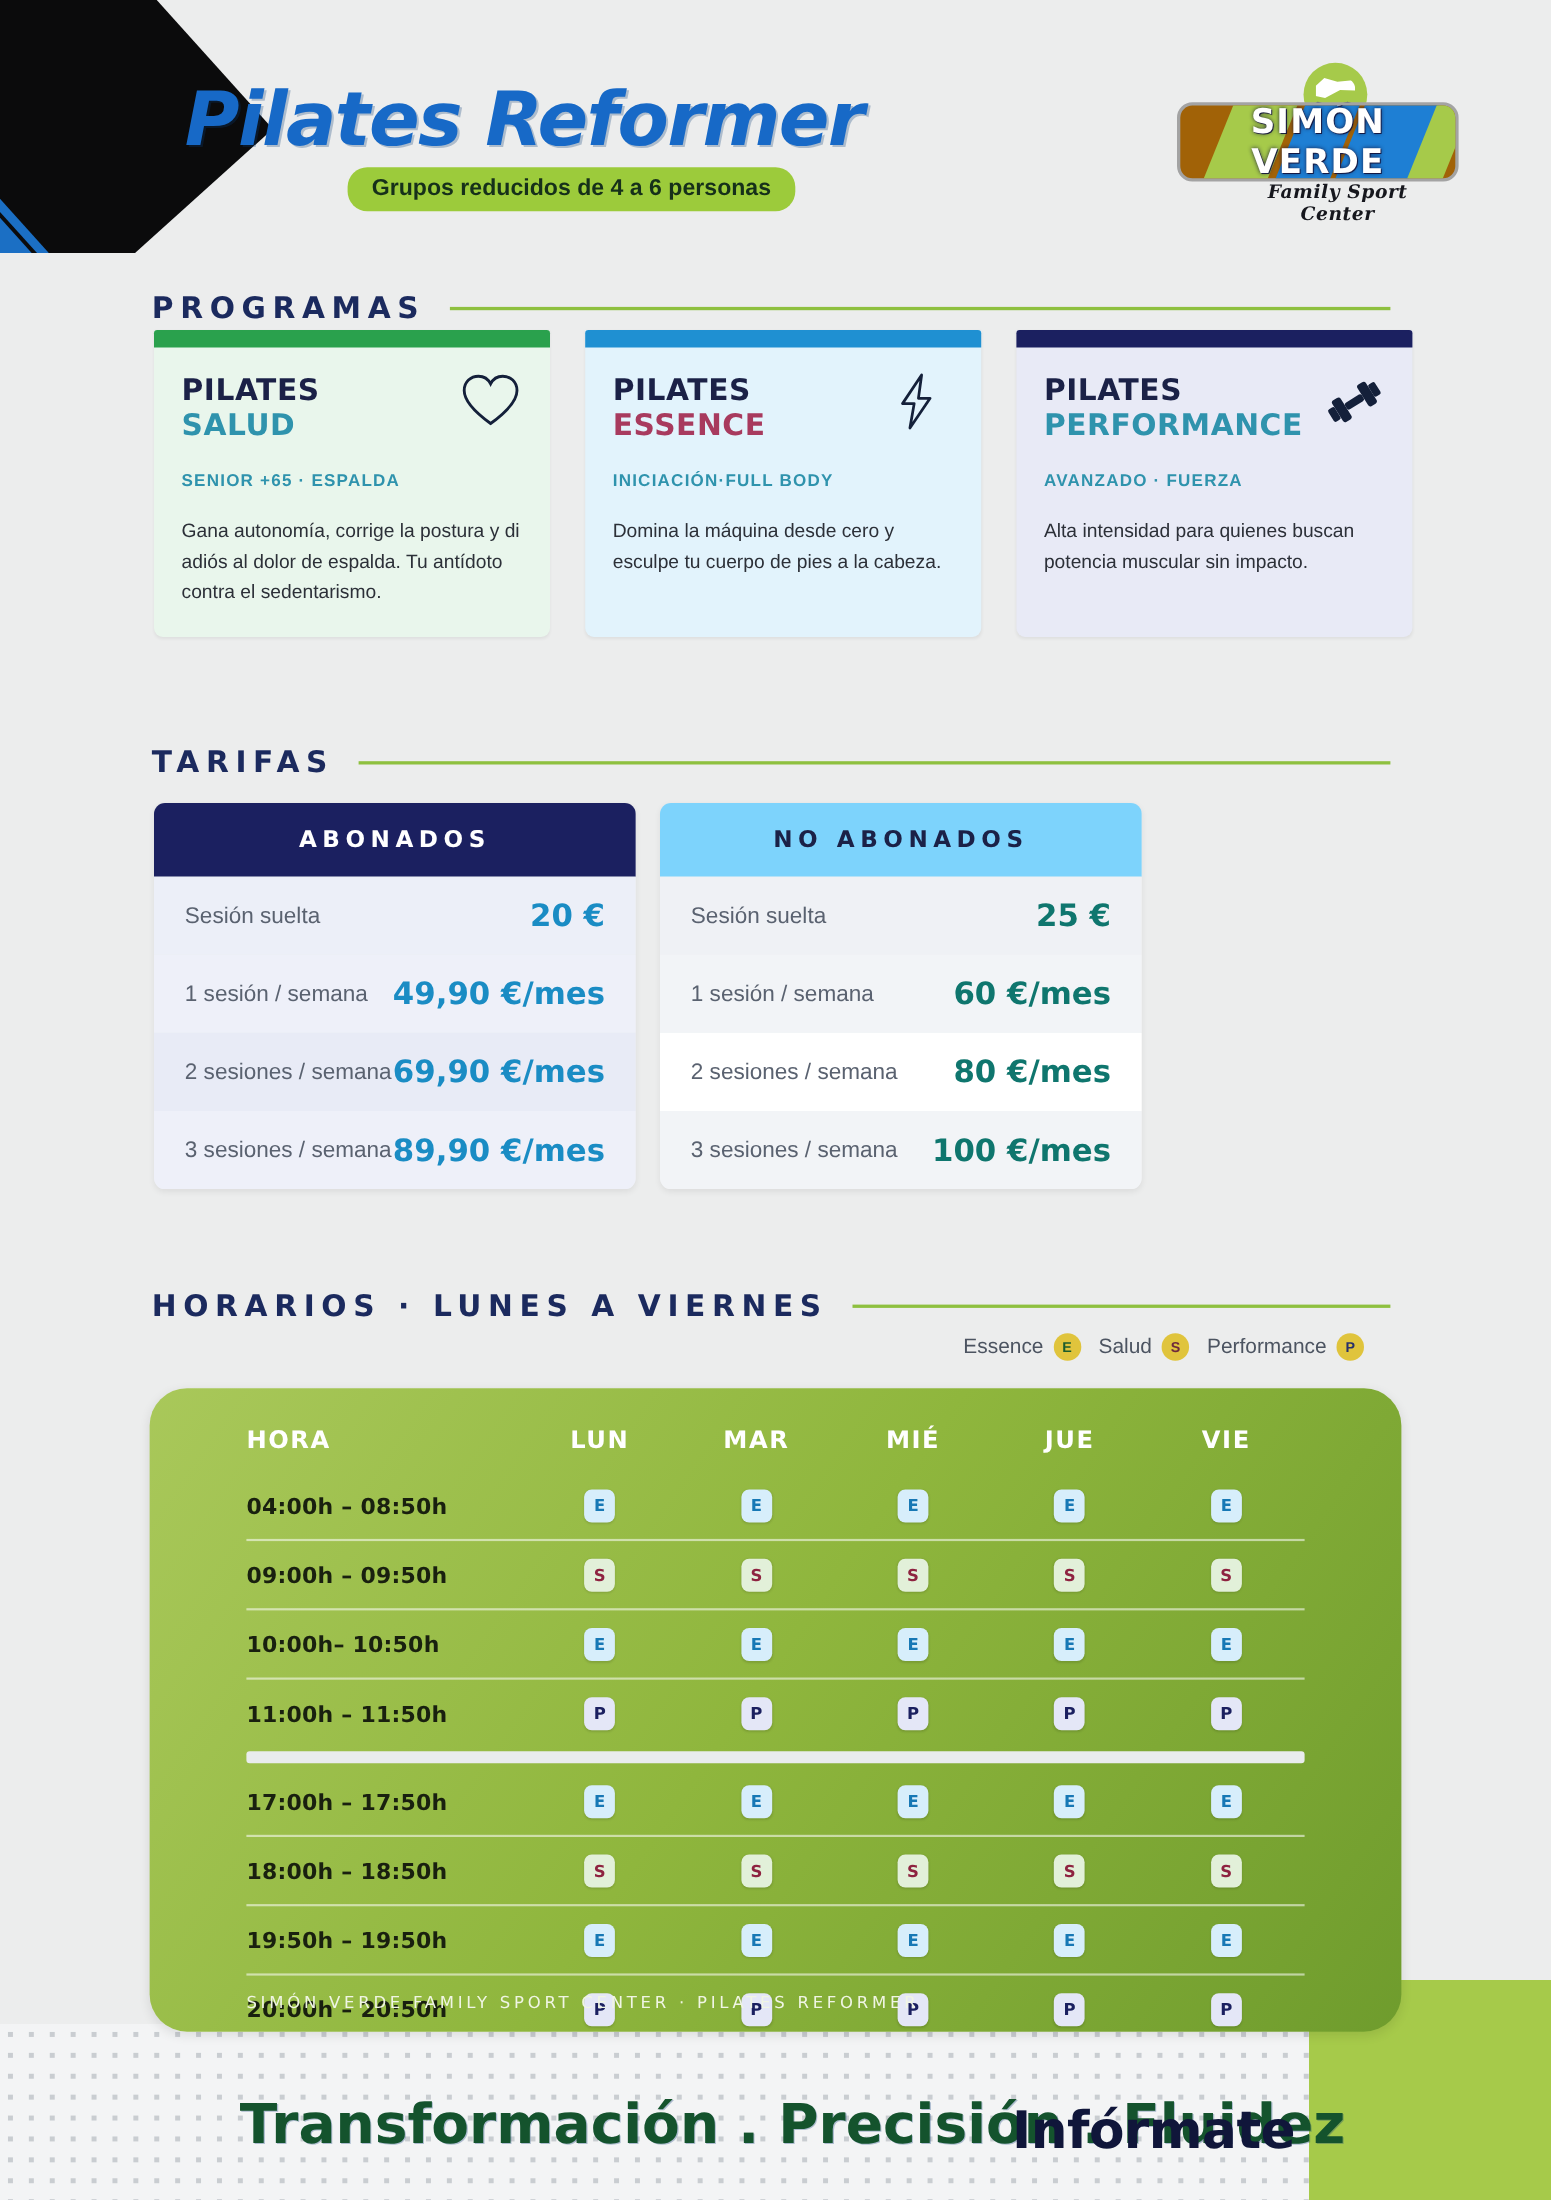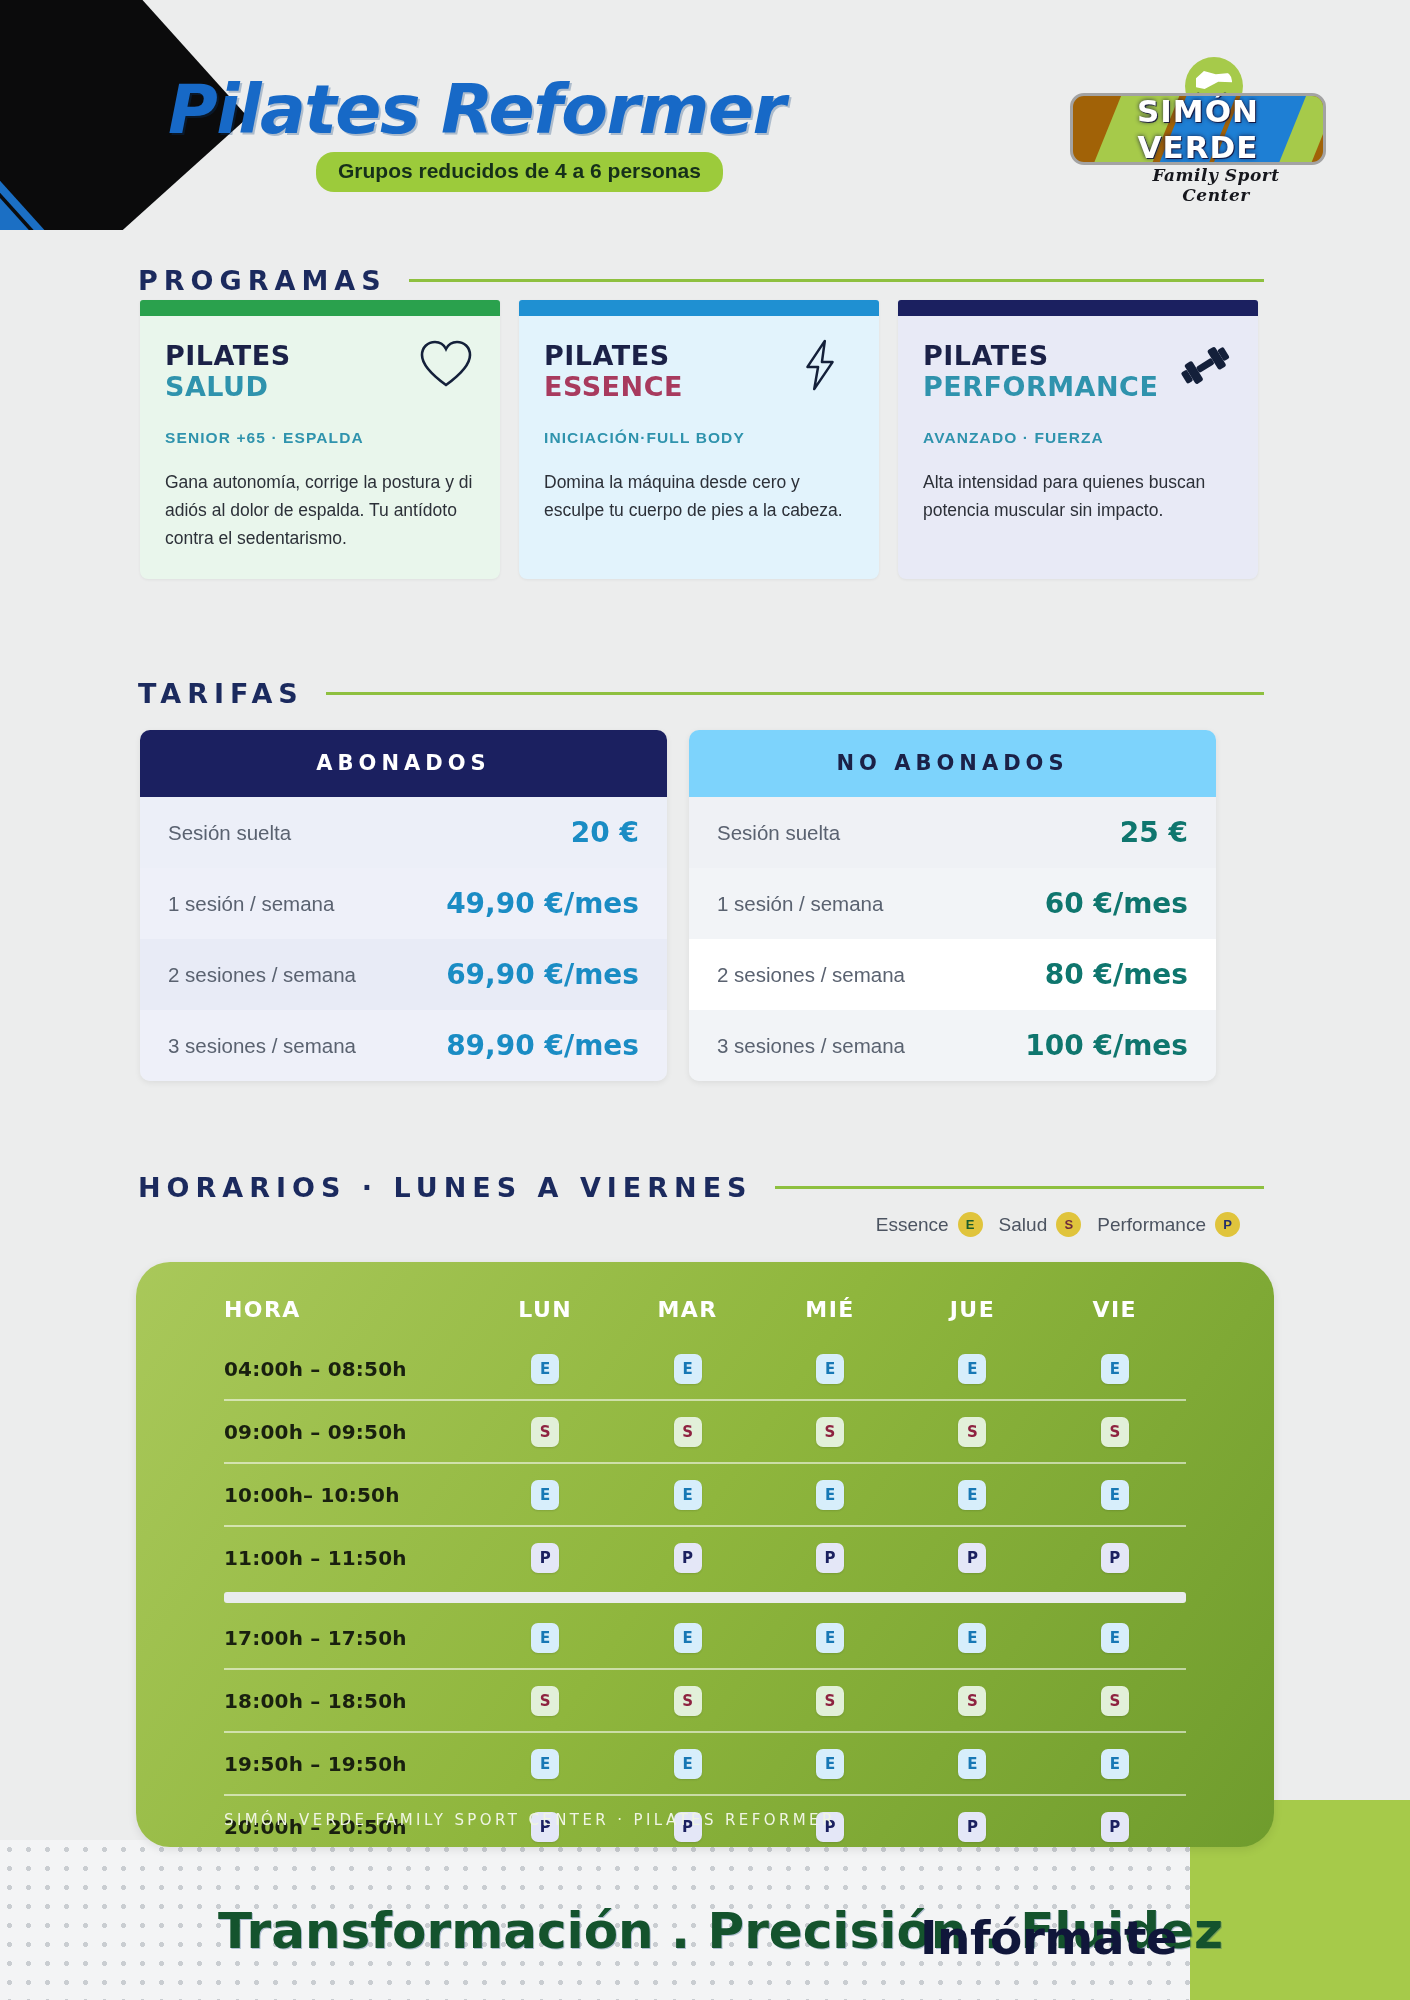--- a/index.html
+++ b/index.html
@@ -84,39 +84,39 @@
 
   
   .sec-head{position:absolute;display:flex;align-items:center;gap:22px;width:1126px;left:138px;}
   .sec-head .lbl{
     font-family:"DejaVu Sans","Liberation Sans",sans-serif;
     font-weight:700;font-size:27px;letter-spacing:6px;color:#1b2a5e;white-space:nowrap;
   }
   .sec-head .rule{flex:1;height:3px;background:#8ec03f;}
 
   
-  .cards{position:absolute;left:140px;top:300px;display:flex;gap:19px;}
+  .cards{position:absolute;left:140px;top:300px;display:flex;gap:32px;}
   .card{width:360px;border-radius:0 0 8px 8px;position:relative;box-shadow:0 1px 3px rgba(0,0,0,.06);}
   .card .bar{height:16px;border-radius:3px 3px 0 0;}
   .card .body{padding:24px 25px 26px;min-height:252px;box-sizing:border-box;position:relative;}
   .card h3{margin:0;font-family:"DejaVu Sans","Liberation Sans",sans-serif;
     font-weight:700;font-size:27px;letter-spacing:.5px;color:#1b2147;line-height:1.16;}
   .card h4{margin:0 0 26px;font-family:"DejaVu Sans","Liberation Sans",sans-serif;
     font-weight:700;font-size:27px;letter-spacing:.5px;line-height:1.16;}
   .card .kicker{font-size:15.5px;font-weight:700;letter-spacing:1.1px;color:#2f93ad;margin-bottom:21px;}
   .card p{margin:0;font-size:17.5px;line-height:1.62;color:#2c3038;}
   .card .ico{position:absolute;right:28px;top:22px;width:54px;height:52px;}
 
   .c1{background:#e9f6ec;} .c1 .bar{background:#2aa14d;}
   .c2{background:#e2f3fc;} .c2 .bar{background:#1f90d2;}
   .c3{background:#e8eaf6;} .c3 .bar{background:#1b2060;}
 
   
   .tarifas{position:absolute;left:140px;top:730px;display:flex;gap:22px;}
-  .ttable{width:527px;border-radius:10px;overflow:hidden;box-shadow:0 2px 6px rgba(0,0,0,.07);}
+  .ttable{width:438px;border-radius:10px;overflow:hidden;box-shadow:0 2px 6px rgba(0,0,0,.07);}
   .ttable .thead{
     padding:21px 0 22px;text-align:center;
     font-family:"DejaVu Sans","Liberation Sans",sans-serif;
     font-weight:700;font-size:21px;letter-spacing:5px;
   }
   .t-ab .thead{background:#1b2060;color:#ffffff;}
   .t-no .thead{background:#7dd3fc;color:#1b2147;}
   .trow{display:flex;align-items:center;justify-content:space-between;padding:19px 28px;}
   .trow .lab{font-size:20.5px;color:#5a6270;}
   .trow .val{font-family:"DejaVu Sans","Liberation Sans",sans-serif;font-weight:700;font-size:28px;}

